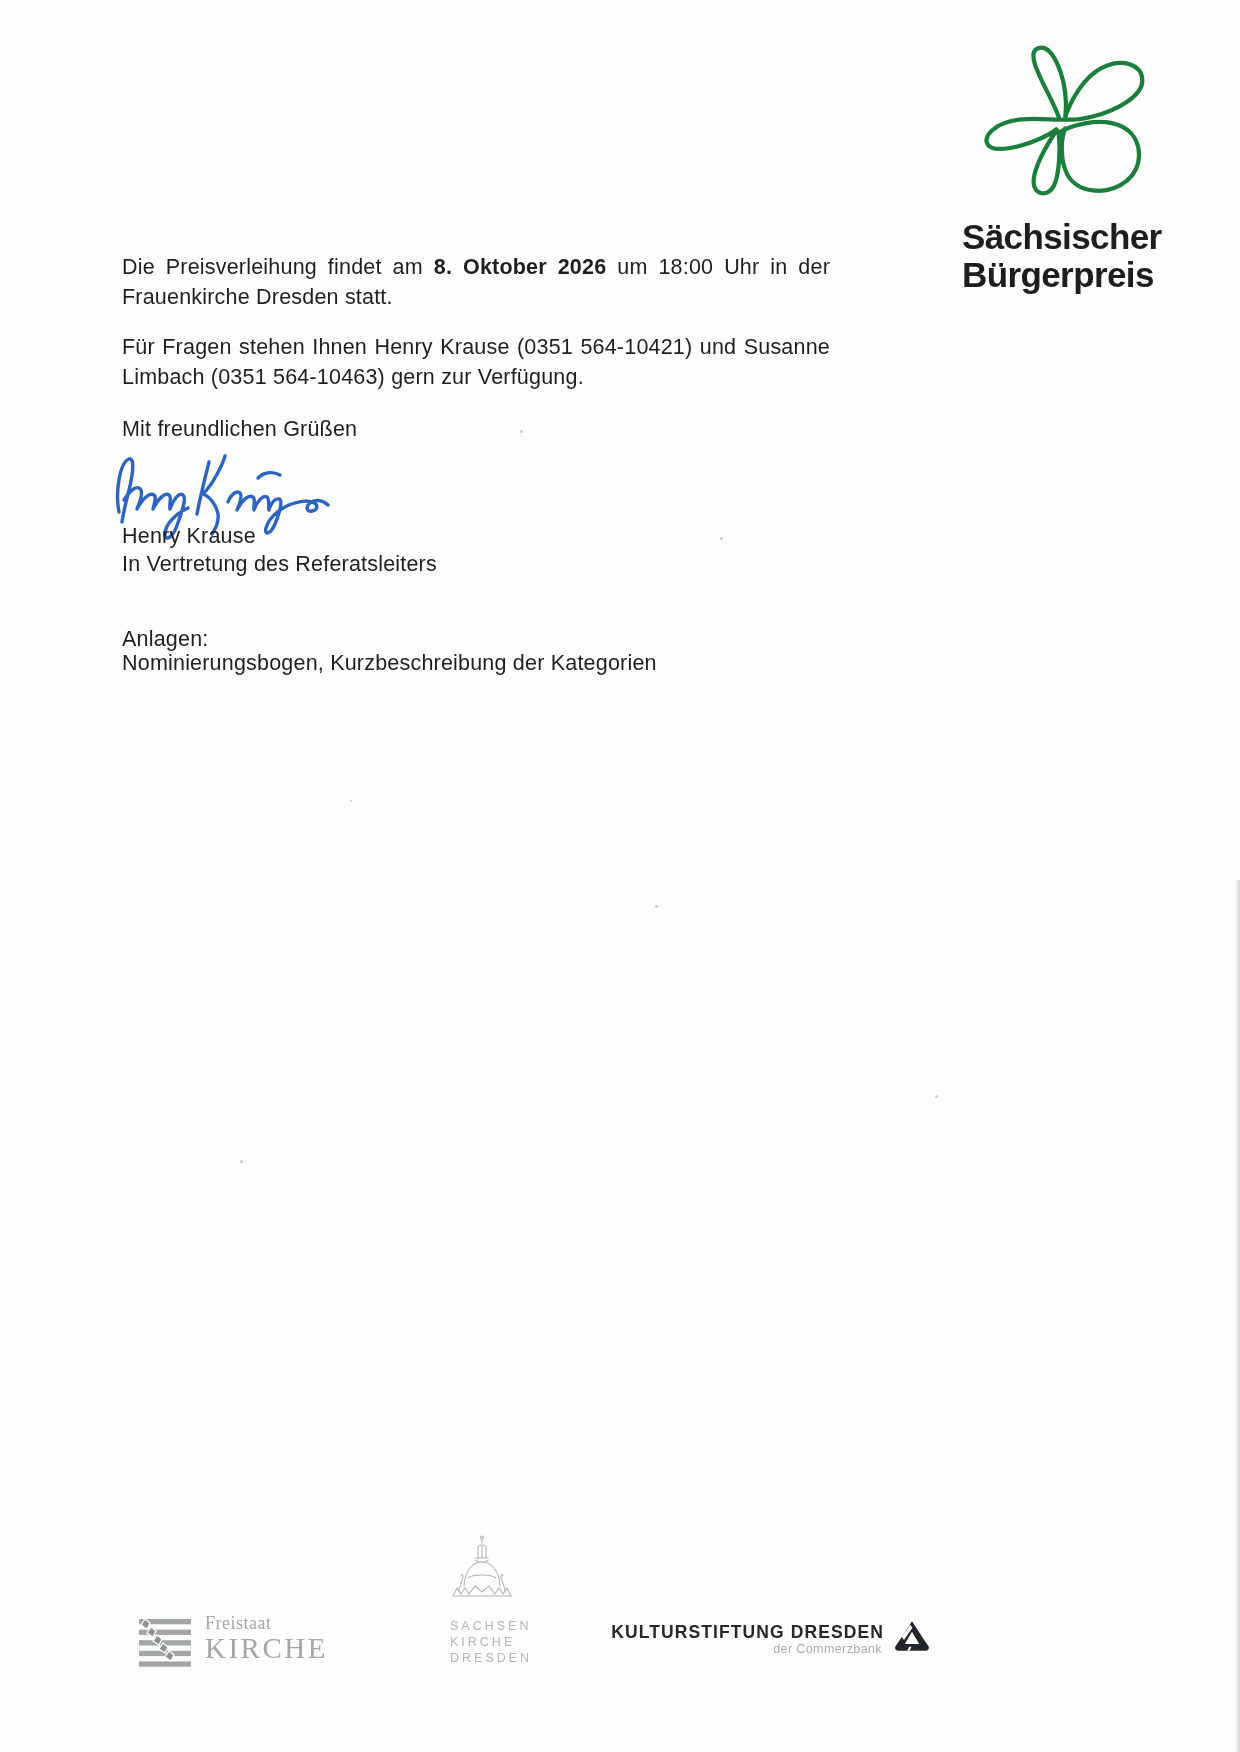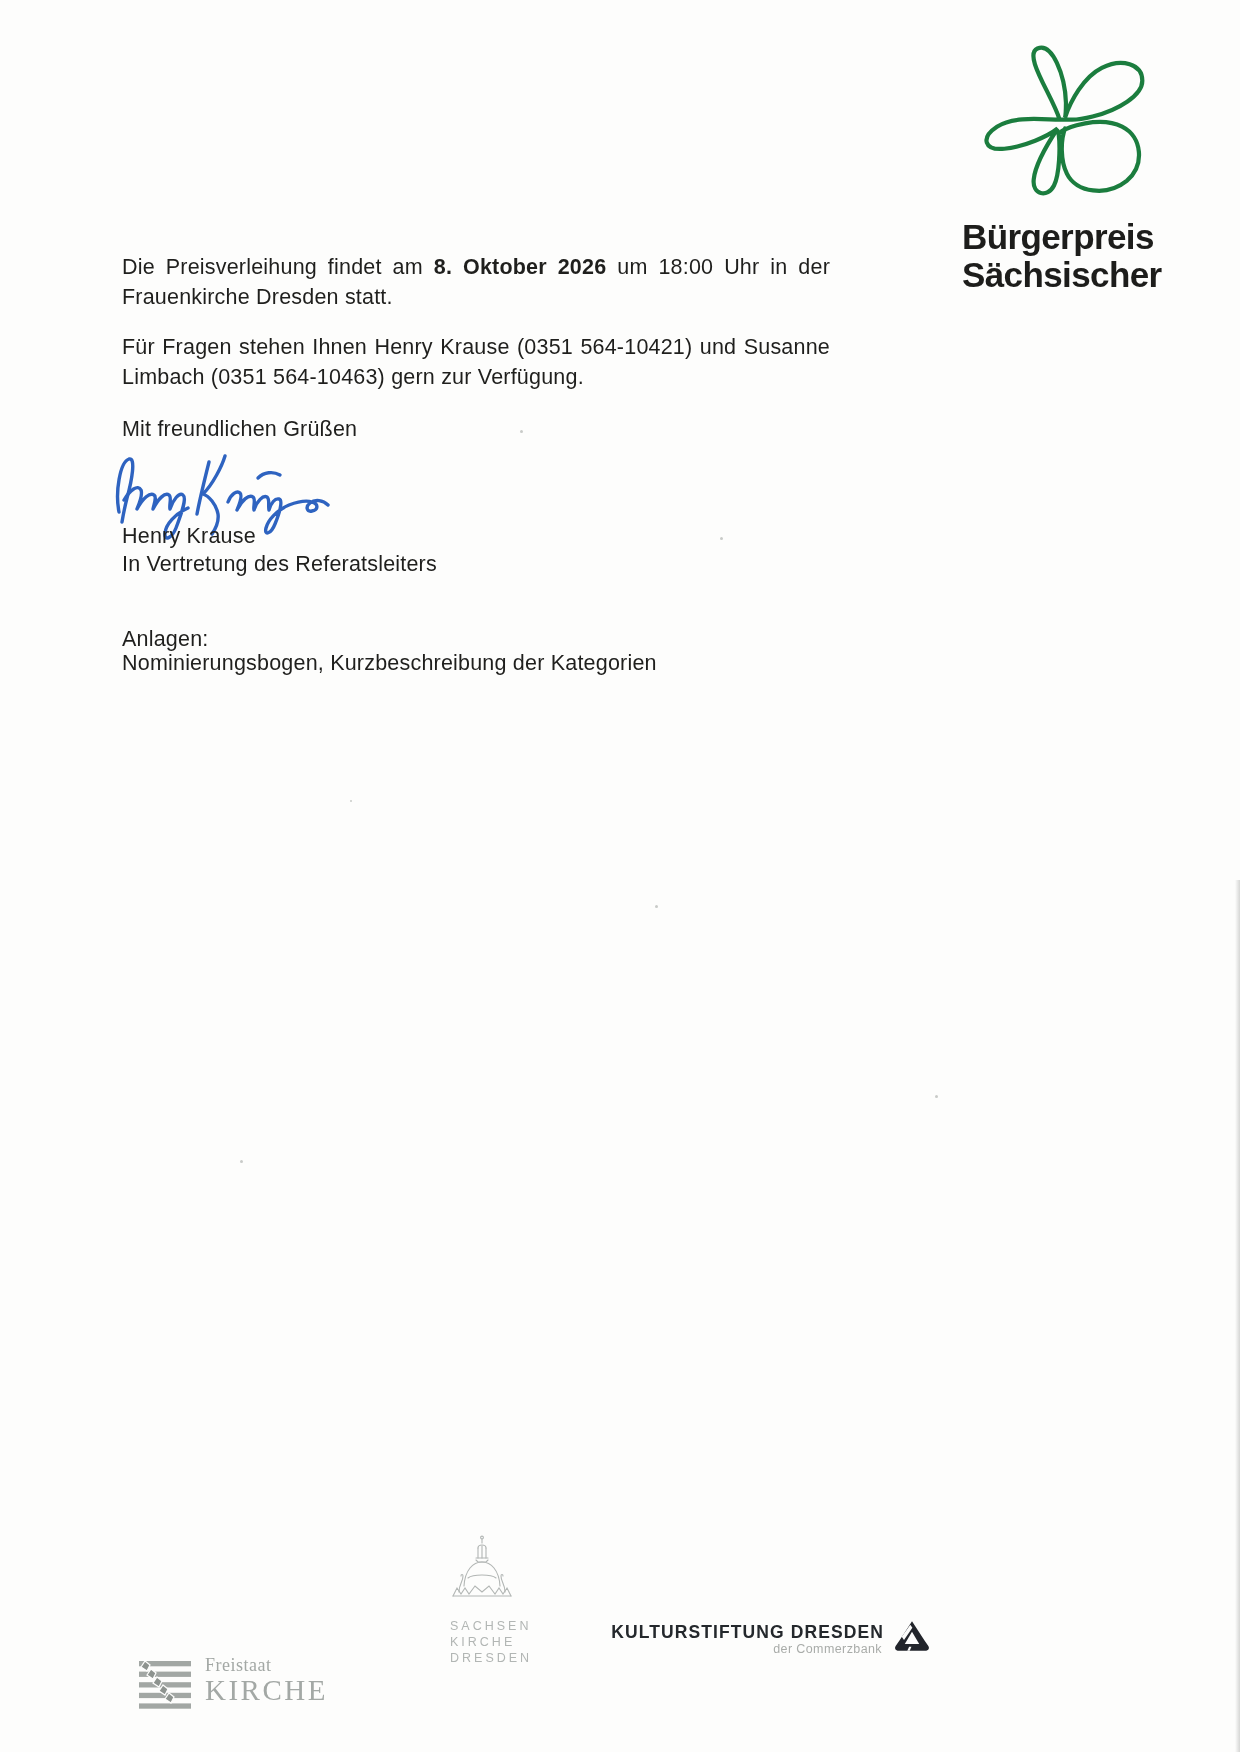--- a/index.html
+++ b/index.html
@@ -31,21 +31,21 @@
   .p1 { top: 252px; }
   .p2 { top: 332px; }
   .closing { top: 414px; }
   .signature-wrap { position: absolute; left: 112px; top: 450px; width: 228px; height: 98px; overflow: visible; }
   .signer-name { top: 521px; }
   .signer-role { top: 549px; }
   .anlagen-label { top: 624px; }
   .anlagen-items { top: 648px; }
   .bold { font-weight: 700; }
   
-  .sachsen-block { position: absolute; left: 138px; top: 1613px; display: flex; align-items: flex-start; margin-top: 42px; }
+  .sachsen-block { position: absolute; left: 138px; top: 1613px; display: flex; align-items: flex-start; }
   .sachsen-arms { width: 54px; height: 50px; margin-top: 4px; }
   .sachsen-text { margin-left: 13px; font-family: "Liberation Serif", serif; color: #a3a8a5; }
   .sachsen-line1 { font-size: 18px; line-height: 20px; letter-spacing: 0.5px; }
   .sachsen-line2 { font-size: 29px; line-height: 30px; letter-spacing: 2.5px; }
   .frauenkirche-block { position: absolute; left: 450px; top: 1534px; width: 80px; }
   .frauenkirche-art { width: 62px; height: 78px; margin-left: 1px; }
   .frauenkirche-text { margin-top: 2px; font-size: 12.5px; line-height: 16px; letter-spacing: 3px; color: #b2b6b4; }
   .kultur-block { position: absolute; left: 560px; top: 1622px; width: 324px; text-align: right; }
   .kultur-line1 { font-size: 17.5px; font-weight: 700; letter-spacing: 1.1px; color: #24282c; line-height: 20px; text-align: right; }
   .kultur-line2 { font-size: 12.5px; color: #a9aca9; letter-spacing: 0.4px; line-height: 15px; padding-right: 2px; }
@@ -76,22 +76,22 @@
              C 68 116, 94 104, 104 96
              C 96 108, 80 132, 78 151
              C 76 168, 93 172, 100 158
              C 106 146, 107 116, 105 101
              C 114 94, 150 82, 174 94
              C 196 105, 199 136, 179 153
              C 158 170, 124 166, 114 145
              C 107 131, 107 109, 112 96" fill="none" stroke="#1b7d3e" stroke-width="4.6" stroke-linecap="round"></path>
   </svg>
   <div class="brand-wordmark">
+    <div>Sächsischer</div>
     <div>Bürgerpreis</div>
-    <div>Sächsischer</div>
   </div>
 
   <p class="bodytext just p1"><span>Die Preisverleihung findet am </span><span class="bold">8. Oktober 2026</span><span> um 18:00 Uhr in der Frauenkirche Dresden statt.</span></p>
 
   <p class="bodytext just p2">Für Fragen stehen Ihnen Henry Krause (0351 564-10421) und Susanne Limbach (0351 564-10463) gern zur Verfügung.</p>
 
   <p class="bodytext closing">Mit freundlichen Grüßen</p>
 
   <div class="signature-wrap" role="img">
     <svg viewBox="0 0 228 98" width="228" height="98" aria-hidden="true">

